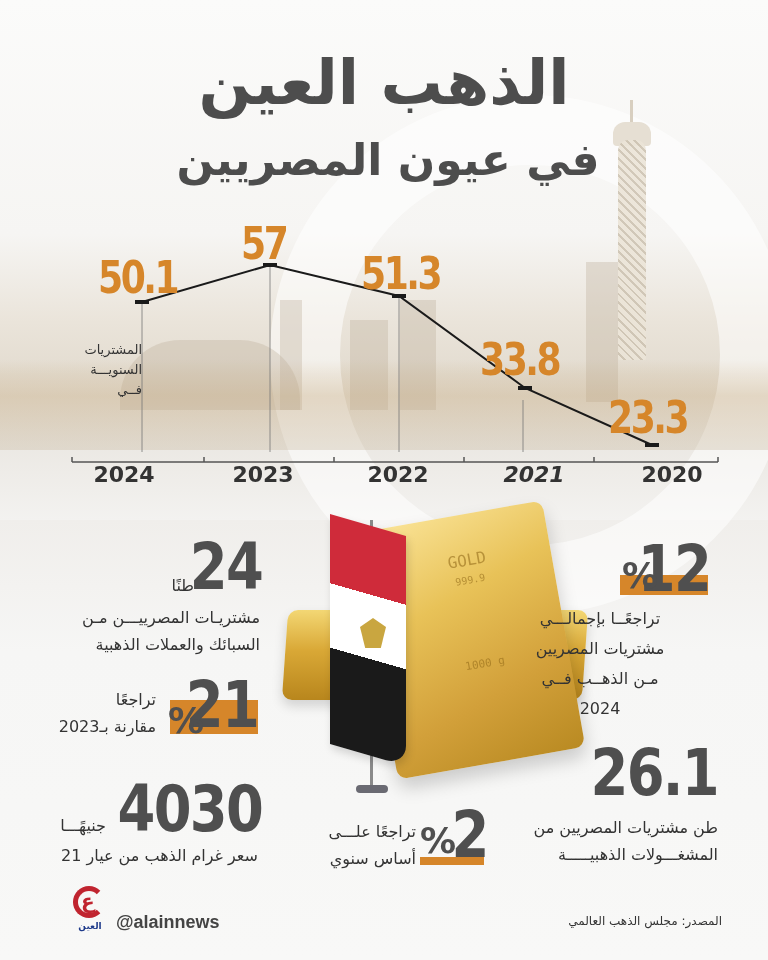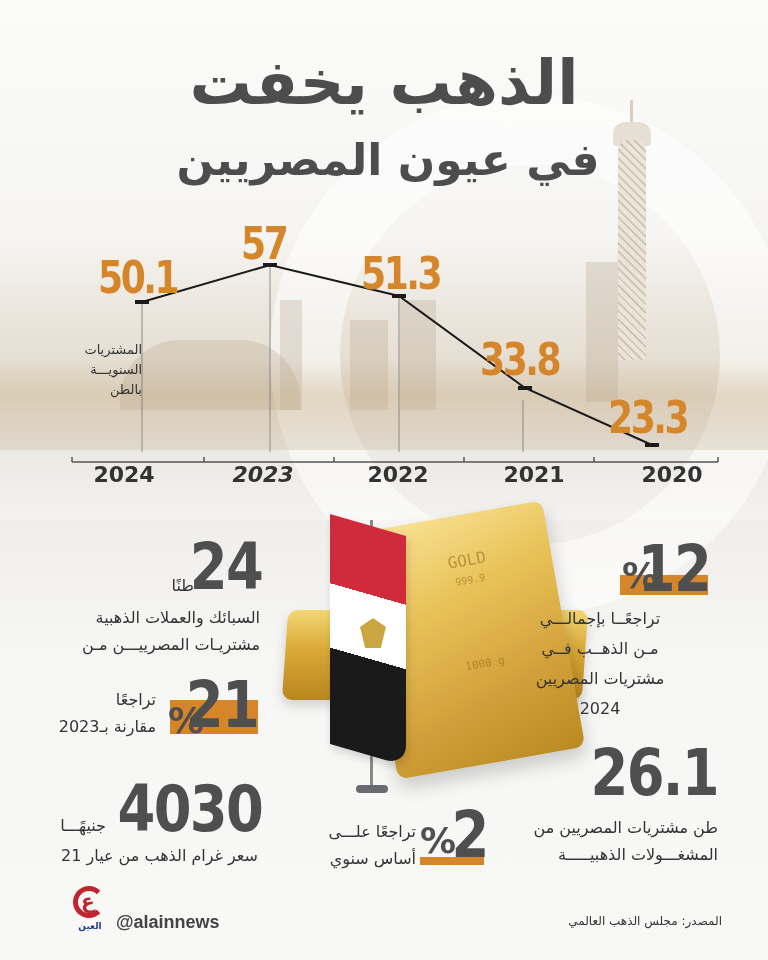--- a/index.html
+++ b/index.html
@@ -133,21 +133,21 @@
 <div class="city" style="left:350px;top:320px;width:38px;height:90px;"></div>
 <div class="city" style="left:400px;top:300px;width:36px;height:110px;"></div>
 <div class="city" style="left:586px;top:262px;width:32px;height:140px;"></div>
 <div class="city" style="left:280px;top:300px;width:22px;height:110px;"></div>
 <div class="city" style="left:120px;top:340px;width:180px;height:70px;border-radius:60px 60px 0 0;"></div>
 <div class="trees"></div>
 <div class="tower-spire"></div>
 <div class="tower-top"></div>
 <div class="tower"></div>
 
-<div class="title1">الذهب يخفت</div>
+<div class="title1">الذهب العين</div>
 <div class="title2">في عيون المصريين</div>
 
 <svg class="chart-svg" width="768" height="520">
   <g stroke="#555" stroke-width="1.5">
     <line x1="72" y1="462" x2="718" y2="462"></line>
     <line x1="72" y1="457" x2="72" y2="462"></line>
     <line x1="204" y1="457" x2="204" y2="462"></line>
     <line x1="334" y1="457" x2="334" y2="462"></line>
     <line x1="464" y1="457" x2="464" y2="462"></line>
     <line x1="594" y1="457" x2="594" y2="462"></line>
@@ -169,69 +169,69 @@
   </g>
 </svg>
 
 <div class="val" style="left:98px;top:252px;">50.1</div>
 <div class="val" style="left:241px;top:218px;">57</div>
 <div class="val" style="left:361px;top:248px;">51.3</div>
 <div class="val" style="left:480px;top:334px;">33.8</div>
 <div class="val" style="left:608px;top:392px;">23.3</div>
 
 <div class="year" style="left:64px;">2024</div>
-<div class="year" style="left:203px;font-style:italic;">2023</div>
+<div class="year" style="left:203px;">2023</div>
 <div class="year" style="left:338px;">2022</div>
-<div class="year" style="left:474px;">2021</div>
+<div class="year" style="left:474px;font-style:italic;">2021</div>
 <div class="year" style="left:612px;">2020</div>
 
 <div class="unit-label">
   <div>المشتريات</div>
   <div>السنويـــة</div>
-  <div>بالطن</div>
+  <div>فــي</div>
 </div>
 
 <div class="gold-back"></div>
 <div class="gold-main"></div>
 <div class="gold-main-face">
   <div class="gold-engrave" style="top:30px;font-size:16px;">GOLD</div>
   <div class="gold-engrave" style="top:54px;font-size:10px;">999.9</div>
   <div class="gold-engrave" style="top:138px;font-size:11px;">1000 g</div>
 </div>
 <div class="flag-pole"></div>
 <div class="flag"></div>
 <div class="eagle"></div>
 <div class="flag-base"></div>
 
 <div class="big-num" style="right:506px;top:530px;font-size:64px;">24</div>
 <div class="txt" style="right:574px;top:572px;font-size:16px;">طنًا</div>
 <div class="txt" style="right:508px;top:604px;width:240px;">
+  <div>مشتريـات المصرييـــن مـن</div>
   <div>السبائك والعملات الذهبية</div>
-  <div>مشتريـات المصرييـــن مـن</div>
 </div>
 
 <div class="orange-bar" style="left:170px;top:700px;width:88px;height:34px;"></div>
 <div class="big-num" style="right:510px;top:668px;font-size:64px;">21</div>
 <div class="pct" style="left:168px;top:700px;font-size:36px;">%</div>
 <div class="txt" style="right:612px;top:686px;width:120px;">
   <div>تراجعًا</div>
   <div>مقارنة بـ2023</div>
 </div>
 
 <div class="big-num" style="right:506px;top:772px;font-size:64px;">4030</div>
 <div class="txt" style="right:662px;top:812px;font-size:16px;">جنيهًـــا</div>
 <div class="txt" style="right:510px;top:842px;width:240px;">سعر غرام الذهب من عيار 21</div>
 
 <div class="orange-bar" style="left:620px;top:575px;width:88px;height:20px;"></div>
 <div class="big-num" style="right:58px;top:532px;font-size:64px;">12</div>
 <div class="pct" style="left:622px;top:555px;font-size:36px;">%</div>
 <div class="txt" style="right:58px;top:604px;width:220px;line-height:30px;text-align:center;">
   <div>تراجعًــا بإجمالـــي</div>
+  <div>مشتريات المصريين</div>
   <div>مـن الذهــب فــي</div>
-  <div>مشتريات المصريين</div>
   <div>2024</div>
 </div>
 
 <div class="big-num" style="right:50px;top:736px;font-size:64px;">26.1</div>
 <div class="txt" style="right:50px;top:814px;width:240px;">
   <div>طن مشتريات المصريين من</div>
   <div>المشغـــولات الذهبيـــــة</div>
 </div>
 
 <div class="orange-bar" style="left:420px;top:857px;width:64px;height:8px;"></div>

